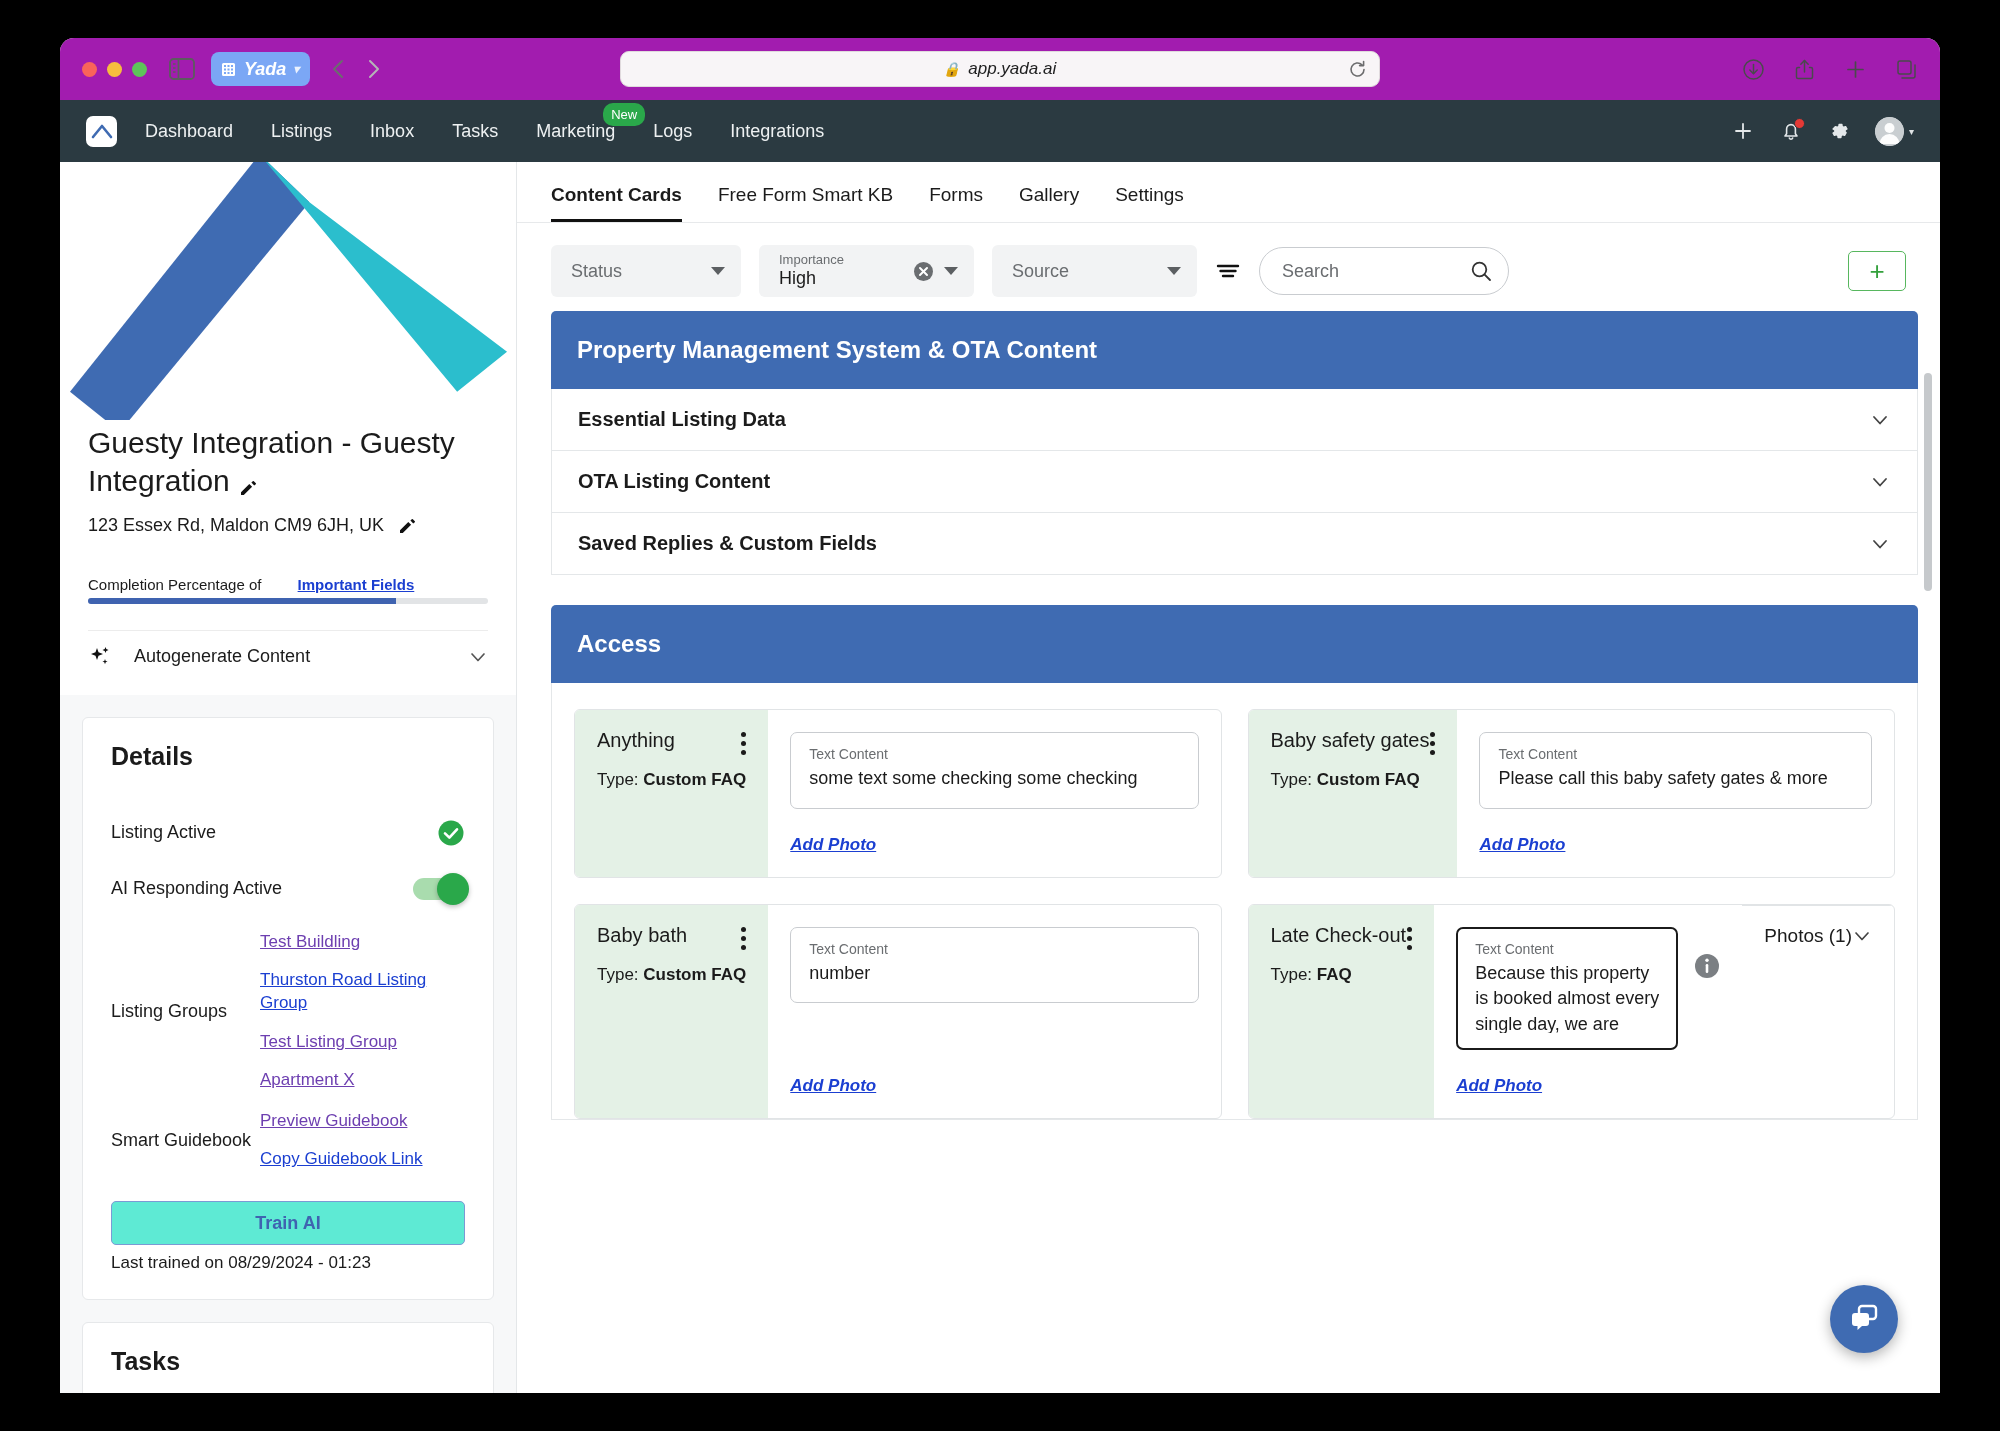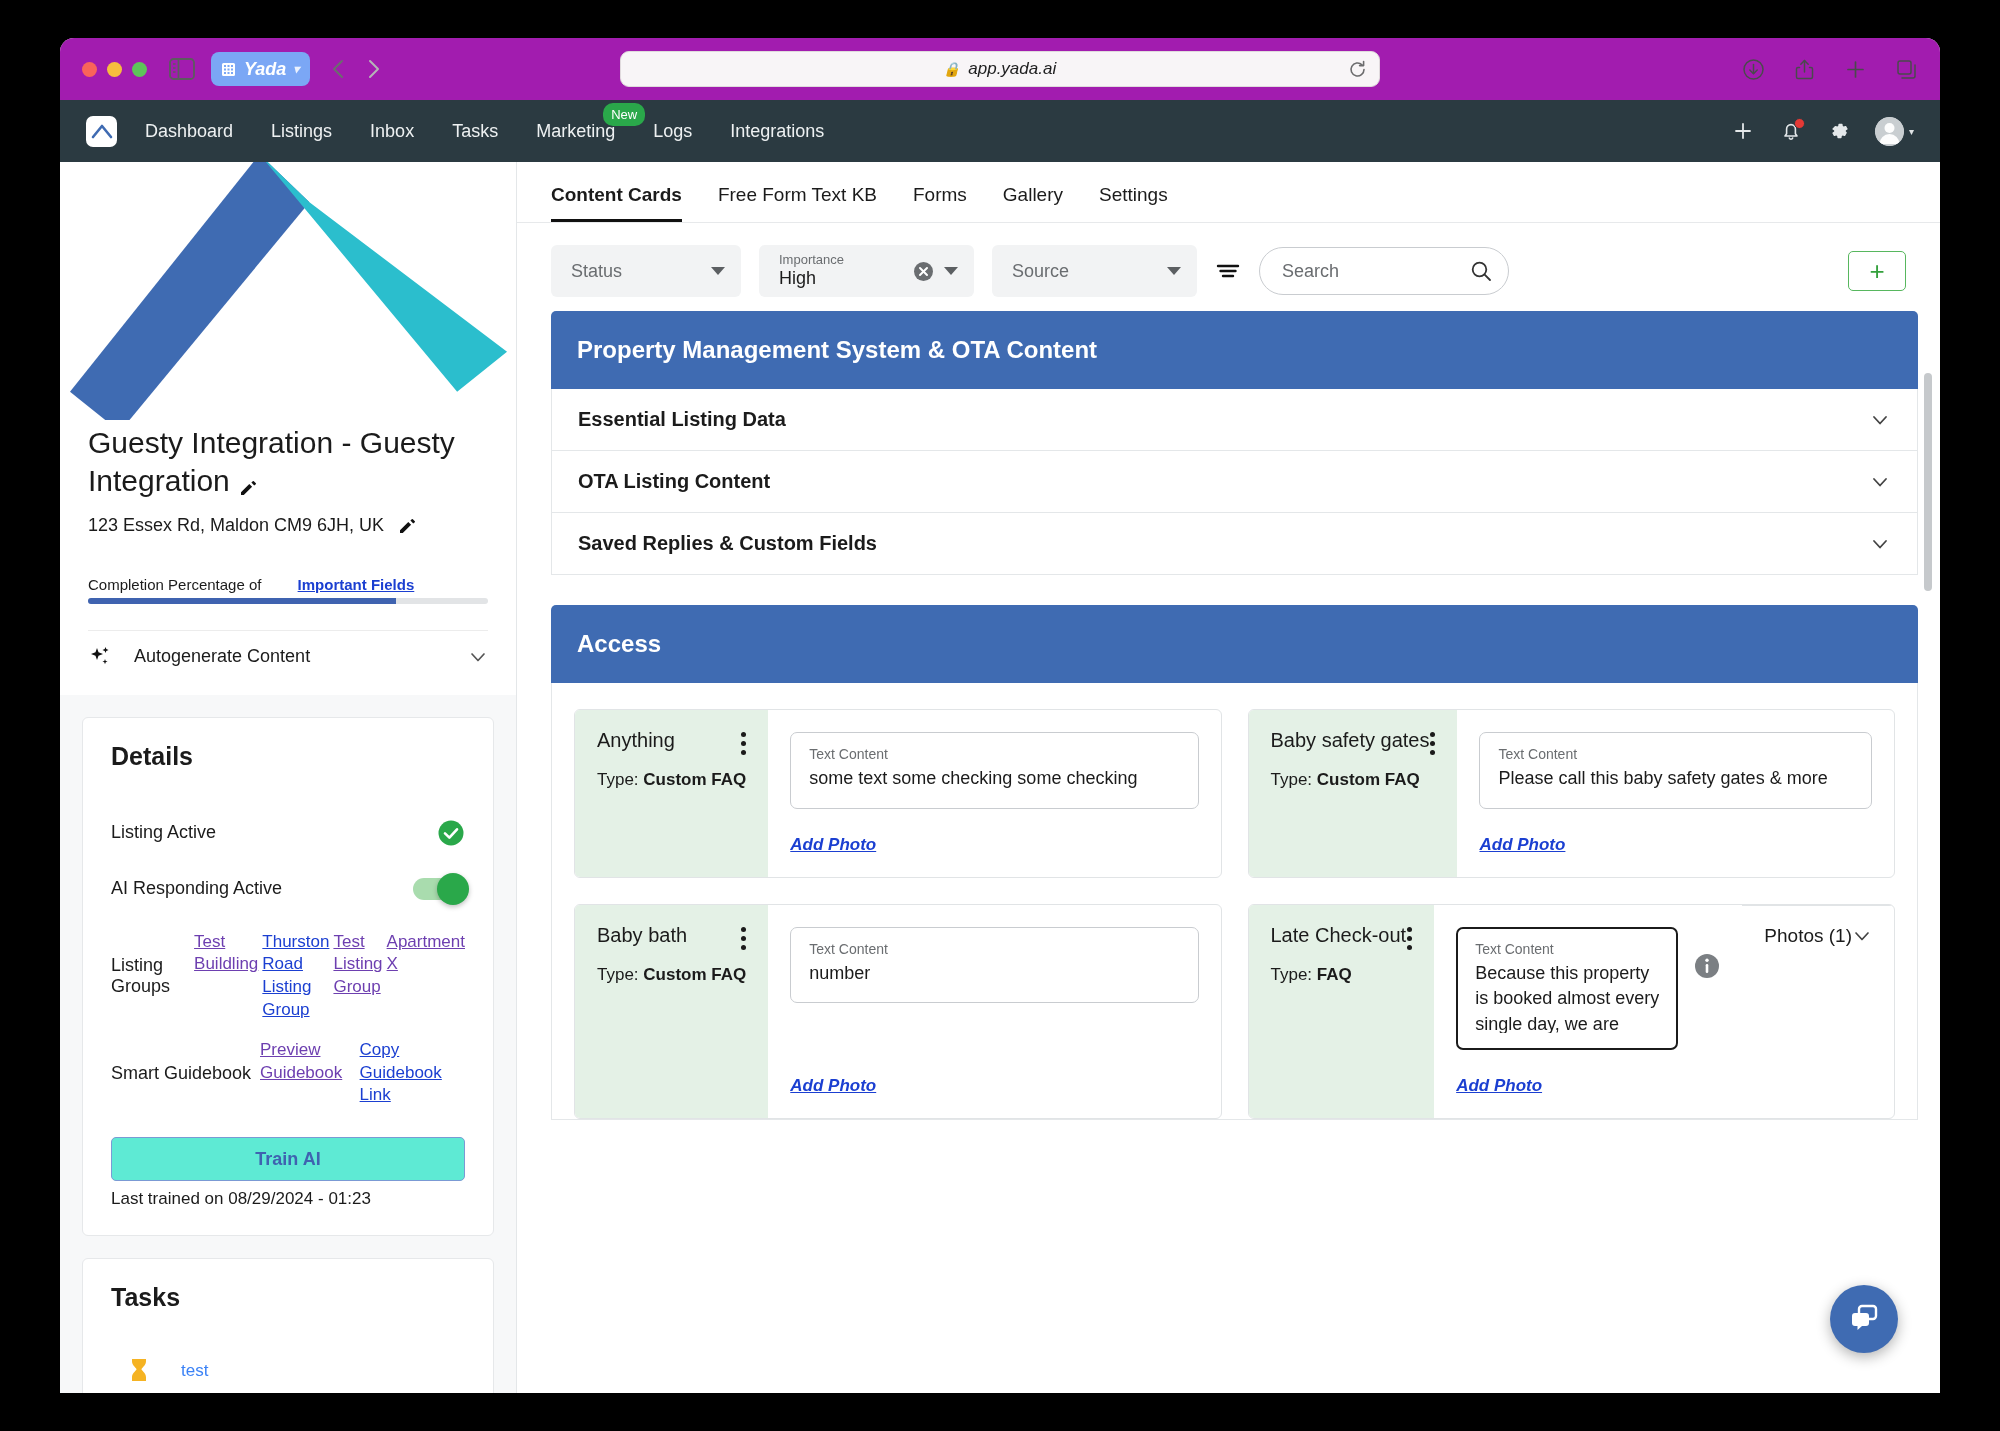--- a/index.html
+++ b/index.html
@@ -170,21 +170,21 @@
   .check-ok { width: 28px; height: 28px; color: #2aa84a; margin-left: auto; }
   .toggle {
     width: 52px; height: 22px; border-radius: 11px; background: #a9dcae;
     position: relative; margin-left: auto;
   }
   .toggle .knob {
     position: absolute; right: -4px; top: -5px;
     width: 32px; height: 32px; border-radius: 50%; background: #2aa84a;
     box-shadow: 0 2px 5px rgba(0,0,0,.25);
   }
-  .link-list { display: flex; flex-direction: row; gap: 4px; }
+  .link-list { display: flex; flex-direction: column; gap: 16px; }
   .link-list a { font-size: 17px; text-decoration: underline; line-height: 1.33; }
   a.visited { color: #6d3fb0; }
   a.unvisited { color: #1b3fd1; }
 
   .train-btn {
     margin-top: 30px; width: 100%; height: 44px;
     border: 1px solid #7b9ad4; border-radius: 5px; background: #5eead4;
     color: #3f63b0; font-size: 18px; font-weight: 700;
     display: flex; align-items: center; justify-content: center;
   }
@@ -578,21 +578,21 @@
 
           </div>
 
         </div>
       </div>
 
       <div class="main-panel">
 
         <div class="tabs">
           <div class="tab active">Content Cards</div>
-          <div class="tab">Free Form Text KB</div>
+          <div class="tab">Free Form Smart KB</div>
           <div class="tab">Forms</div>
           <div class="tab">Gallery</div>
           <div class="tab">Settings</div>
         </div>
         <div class="tabs-divider"></div>
 
         <div class="filters">
           <div class="select-field status">
             <span class="sf-placeholder">Status</span>
             <span class="sf-right">

